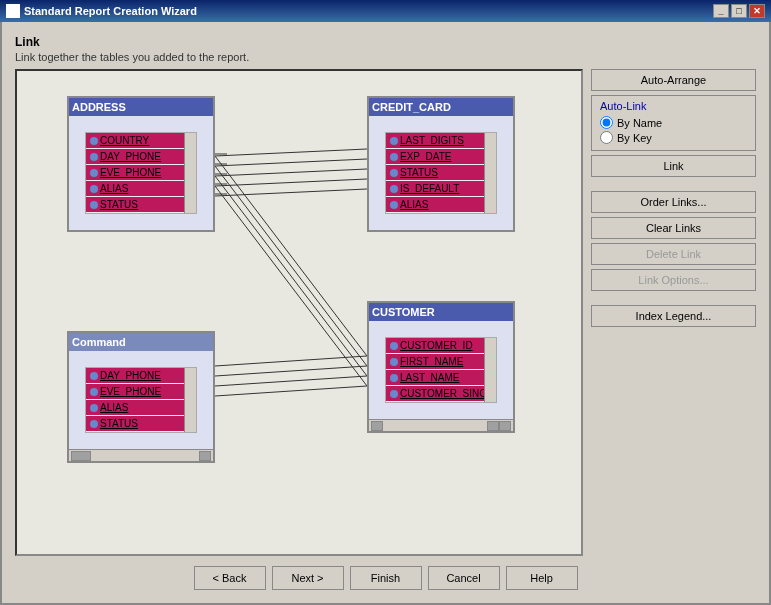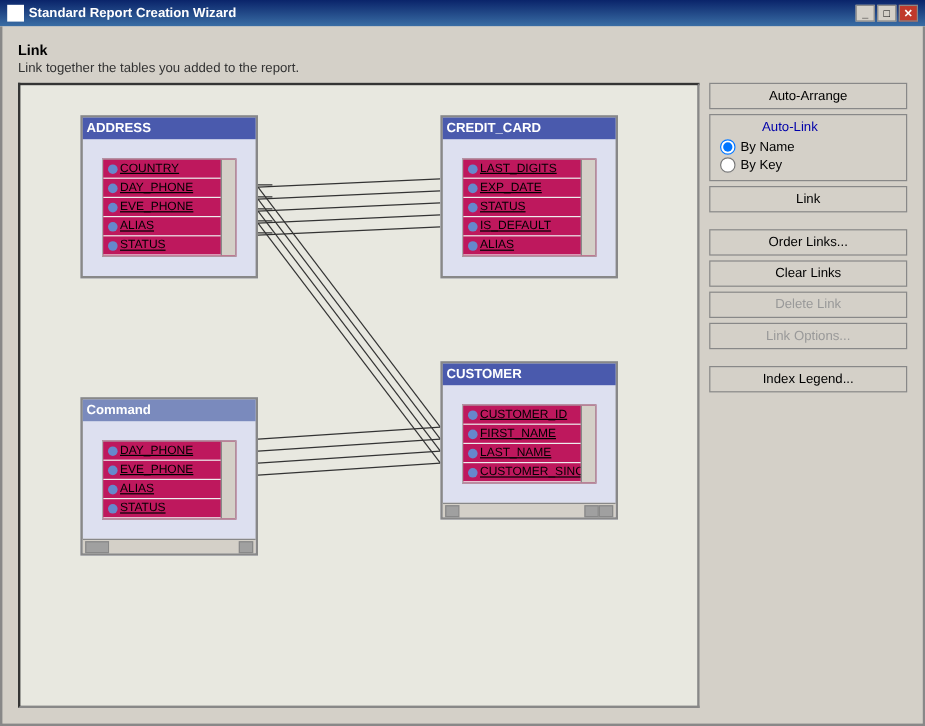--- a/index.html
+++ b/index.html
@@ -197,21 +197,20 @@
 
     .auto-link-group {
       border: 1px solid #888;
       padding: 4px 8px;
       background: #d4d0c8;
     }
     .auto-link-title {
       font-size: 11px;
       color: #0000aa;
       margin-bottom: 4px;
-      margin-left: 35px;
     }
     .radio-row {
       display: flex;
       align-items: center;
       gap: 4px;
       margin: 2px 0;
     }
     .radio-row input { margin: 0; }
     .radio-row label { font-size: 11px; }
 
@@ -373,13 +372,20 @@
       <button class="panel-btn">Clear Links</button>
       <button class="panel-btn disabled" disabled="">Delete Link</button>
       <button class="panel-btn disabled" disabled="">Link Options...</button>
 
       <div class="separator"></div>
 
       <button class="panel-btn">Index Legend...</button>
     </div>
   </div>
 
+  <div class="footer">
+    <button class="footer-btn">&lt; Back</button>
+    <button class="footer-btn">Next &gt;</button>
+    <button class="footer-btn">Finish</button>
+    <button class="footer-btn">Cancel</button>
+    <button class="footer-btn">Help</button>
+  </div>
 </div>
 
 </body></html>

